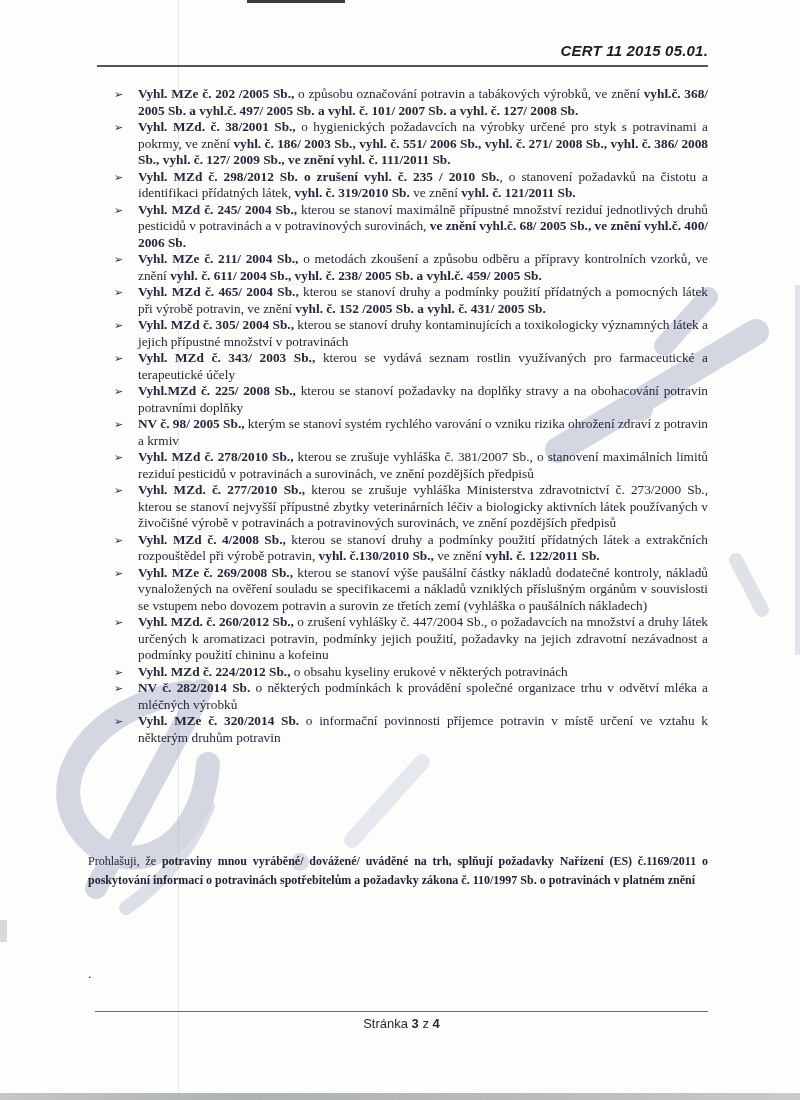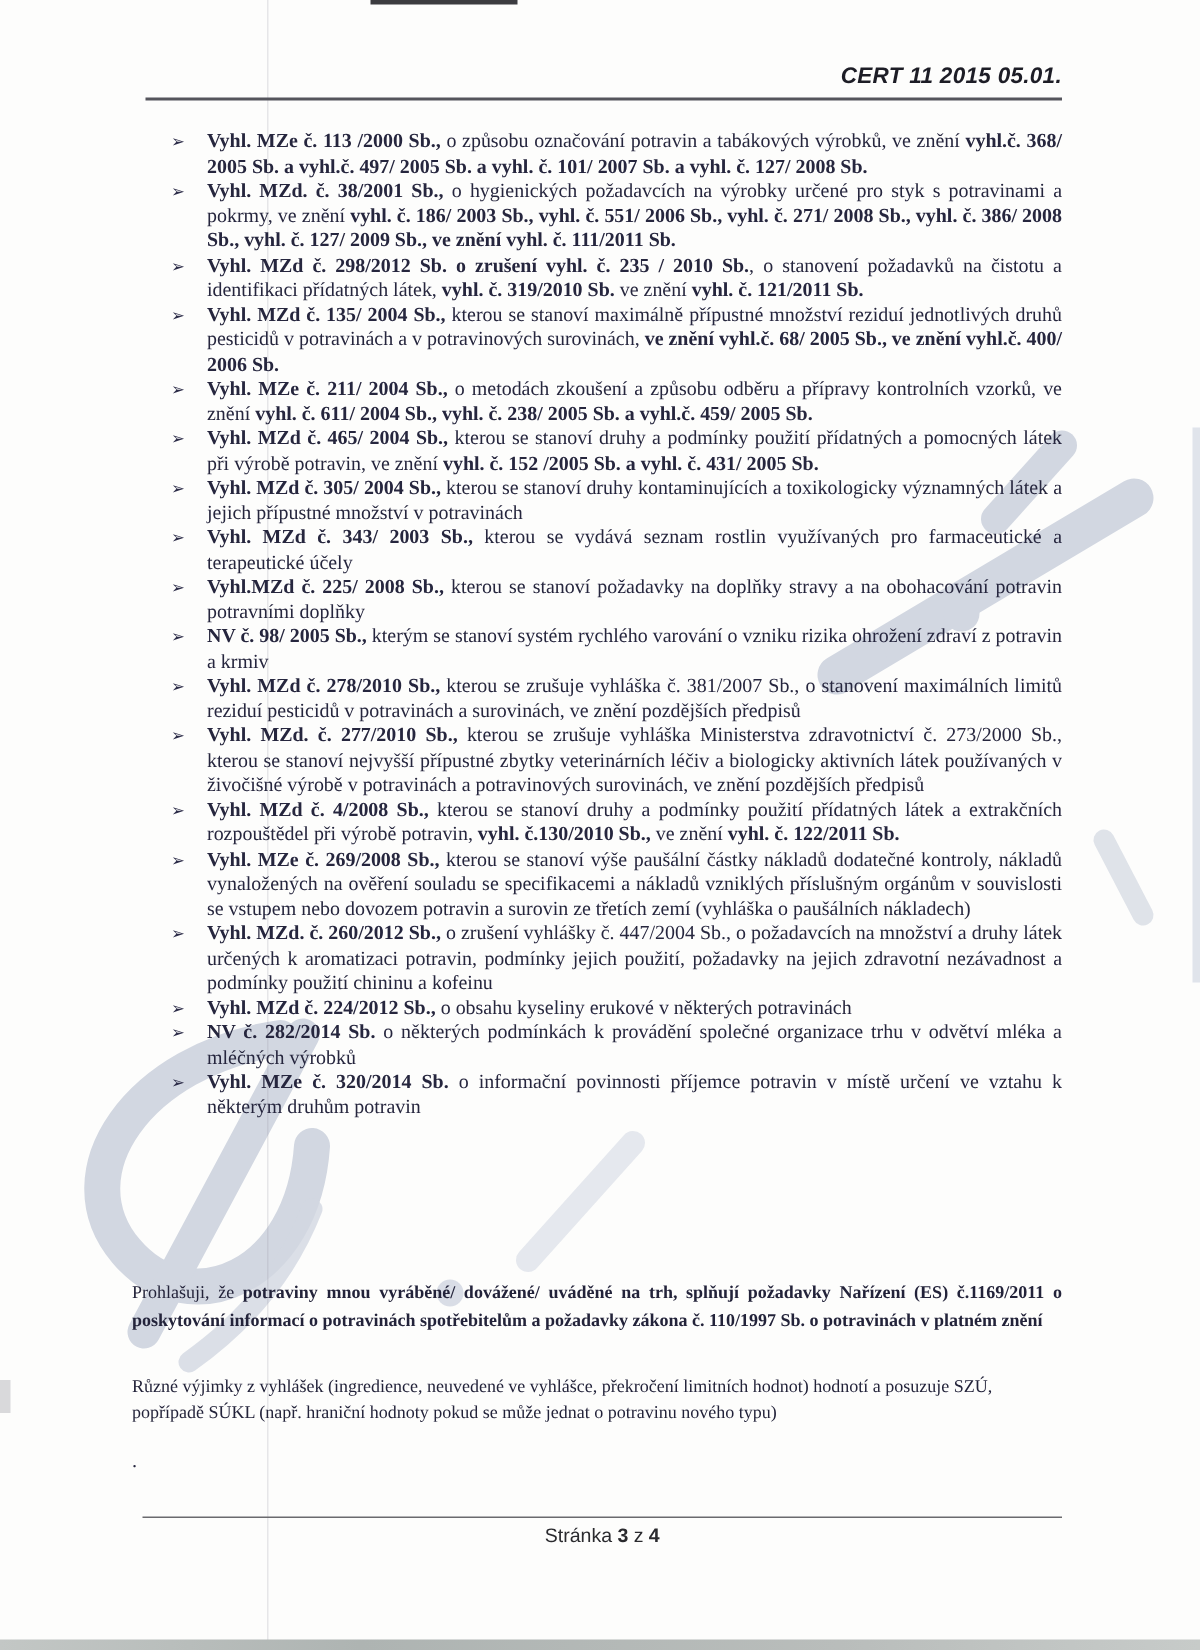--- a/index.html
+++ b/index.html
@@ -76,42 +76,41 @@
   <div class="scan-vline"></div>
   <div class="top-edge"></div>
   <div class="bottom-edge"></div>
   <div class="left-smudge"></div>
   <div class="right-strip"></div>
 
   <div class="header-code">CERT 11 2015 05.01.</div>
   <div class="header-rule"></div>
 
   <ul class="reg-list">
-      <li><span class="bullet">➢</span><span><span class="b">Vyhl. MZe č. 113 /2000 Sb.,</span><span> o způsobu označování potravin a tabákových výrobků, ve znění </span><span class="b">vyhl.č. 368/ 2005 Sb. a vyhl.č. 497/ 2005 Sb. a vyhl. č. 101/ 2007 Sb. a vyhl. č. 127/ 2008 Sb.</span></span></li>
+      <li><span class="bullet">➢</span><span><span class="b">Vyhl. MZe č. 202 /2005 Sb.,</span><span> o způsobu označování potravin a tabákových výrobků, ve znění </span><span class="b">vyhl.č. 368/ 2005 Sb. a vyhl.č. 497/ 2005 Sb. a vyhl. č. 101/ 2007 Sb. a vyhl. č. 127/ 2008 Sb.</span></span></li>
       <li><span class="bullet">➢</span><span><span class="b">Vyhl. MZd. č. 38/2001 Sb.,</span><span> o hygienických požadavcích na výrobky určené pro styk s potravinami a pokrmy, ve znění </span><span class="b">vyhl. č. 186/ 2003 Sb., vyhl. č. 551/ 2006 Sb., vyhl. č. 271/ 2008 Sb., vyhl. č. 386/ 2008 Sb., vyhl. č. 127/ 2009 Sb., ve znění vyhl. č. 111/2011 Sb.</span></span></li>
       <li><span class="bullet">➢</span><span><span class="b">Vyhl. MZd č. 298/2012 Sb. o zrušení vyhl. č. 235 / 2010 Sb.</span><span>, o stanovení požadavků na čistotu a identifikaci přídatných látek, </span><span class="b">vyhl. č. 319/2010 Sb.</span><span> ve znění </span><span class="b">vyhl. č. 121/2011 Sb.</span></span></li>
-      <li><span class="bullet">➢</span><span><span class="b">Vyhl. MZd č. 135/ 2004 Sb.,</span><span> kterou se stanoví maximálně přípustné množství reziduí jednotlivých druhů pesticidů v potravinách a v potravinových surovinách, </span><span class="b">ve znění vyhl.č. 68/ 2005 Sb., ve znění vyhl.č. 400/ 2006 Sb.</span></span></li>
+      <li><span class="bullet">➢</span><span><span class="b">Vyhl. MZd č. 245/ 2004 Sb.,</span><span> kterou se stanoví maximálně přípustné množství reziduí jednotlivých druhů pesticidů v potravinách a v potravinových surovinách, </span><span class="b">ve znění vyhl.č. 68/ 2005 Sb., ve znění vyhl.č. 400/ 2006 Sb.</span></span></li>
       <li><span class="bullet">➢</span><span><span class="b">Vyhl. MZe č. 211/ 2004 Sb.,</span><span> o metodách zkoušení a způsobu odběru a přípravy kontrolních vzorků, ve znění </span><span class="b">vyhl. č. 611/ 2004 Sb., vyhl. č. 238/ 2005 Sb. a vyhl.č. 459/ 2005 Sb.</span></span></li>
       <li><span class="bullet">➢</span><span><span class="b">Vyhl. MZd č. 465/ 2004 Sb.,</span><span> kterou se stanoví druhy a podmínky použití přídatných a pomocných látek při výrobě potravin, ve znění </span><span class="b">vyhl. č. 152 /2005 Sb. a vyhl. č. 431/ 2005 Sb.</span></span></li>
       <li><span class="bullet">➢</span><span><span class="b">Vyhl. MZd č. 305/ 2004 Sb.,</span><span> kterou se stanoví druhy kontaminujících a toxikologicky významných látek a jejich přípustné množství v potravinách</span></span></li>
       <li><span class="bullet">➢</span><span><span class="b">Vyhl. MZd č. 343/ 2003 Sb.,</span><span> kterou se vydává seznam rostlin využívaných pro farmaceutické a terapeutické účely</span></span></li>
       <li><span class="bullet">➢</span><span><span class="b">Vyhl.MZd č. 225/ 2008 Sb.,</span><span> kterou se stanoví požadavky na doplňky stravy a na obohacování potravin potravními doplňky</span></span></li>
       <li><span class="bullet">➢</span><span><span class="b">NV č. 98/ 2005 Sb.,</span><span> kterým se stanoví systém rychlého varování o vzniku rizika ohrožení zdraví z potravin a krmiv</span></span></li>
       <li><span class="bullet">➢</span><span><span class="b">Vyhl. MZd č. 278/2010 Sb.,</span><span> kterou se zrušuje vyhláška č. 381/2007 Sb., o stanovení maximálních limitů reziduí pesticidů v potravinách a surovinách, ve znění pozdějších předpisů</span></span></li>
       <li><span class="bullet">➢</span><span><span class="b">Vyhl. MZd. č. 277/2010 Sb.,</span><span> kterou se zrušuje vyhláška Ministerstva zdravotnictví č. 273/2000 Sb., kterou se stanoví nejvyšší přípustné zbytky veterinárních léčiv a biologicky aktivních látek používaných v živočišné výrobě v potravinách a potravinových surovinách, ve znění pozdějších předpisů</span></span></li>
       <li><span class="bullet">➢</span><span><span class="b">Vyhl. MZd č. 4/2008 Sb.,</span><span> kterou se stanoví druhy a podmínky použití přídatných látek a extrakčních rozpouštědel při výrobě potravin, </span><span class="b">vyhl. č.130/2010 Sb.,</span><span> ve znění </span><span class="b">vyhl. č. 122/2011 Sb.</span></span></li>
       <li><span class="bullet">➢</span><span><span class="b">Vyhl. MZe č. 269/2008 Sb.,</span><span> kterou se stanoví výše paušální částky nákladů dodatečné kontroly, nákladů vynaložených na ověření souladu se specifikacemi a nákladů vzniklých příslušným orgánům v souvislosti se vstupem nebo dovozem potravin a surovin ze třetích zemí (vyhláška o paušálních nákladech)</span></span></li>
       <li><span class="bullet">➢</span><span><span class="b">Vyhl. MZd. č. 260/2012 Sb.,</span><span> o zrušení vyhlášky č. 447/2004 Sb., o požadavcích na množství a druhy látek určených k aromatizaci potravin, podmínky jejich použití, požadavky na jejich zdravotní nezávadnost a podmínky použití chininu a kofeinu</span></span></li>
       <li><span class="bullet">➢</span><span><span class="b">Vyhl. MZd č. 224/2012 Sb.,</span><span> o obsahu kyseliny erukové v některých potravinách</span></span></li>
       <li><span class="bullet">➢</span><span><span class="b">NV č. 282/2014 Sb.</span><span> o některých podmínkách k provádění společné organizace trhu v odvětví mléka a mléčných výrobků</span></span></li>
       <li><span class="bullet">➢</span><span><span class="b">Vyhl. MZe č. 320/2014 Sb.</span><span> o informační povinnosti příjemce potravin v místě určení ve vztahu k některým druhům potravin</span></span></li>
     </ul>
 
   <div class="para para-declaration"><span>Prohlašuji, že </span><span class="b">potraviny mnou vyráběné/ dovážené/ uváděné na trh, splňují požadavky Nařízení (ES) č.1169/2011 o poskytování informací o potravinách spotřebitelům a požadavky zákona č. 110/1997 Sb. o potravinách v platném znění</span></div>
 
-  <div class="para para-exceptions"><span>Různé výjimky z vyhlášek (ingredience, neuvedené ve vyhlášce, překročení limitních hodnot) hodnotí a posuzuje SZÚ, popřípadě SÚKL (např. hraniční hodnoty pokud se může jednat o potravinu nového typu)</span></div>
 
   <div class="stray-dot">.</div>
 
   <div class="footer-rule"></div>
   <div class="footer-text"><span>Stránka </span><span class="b">3</span><span> z </span><span class="b">4</span></div>
 
 </div>
 
 </body></html>

